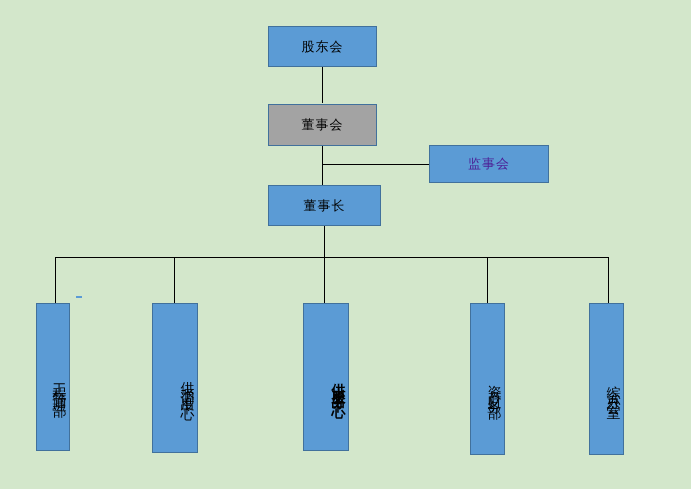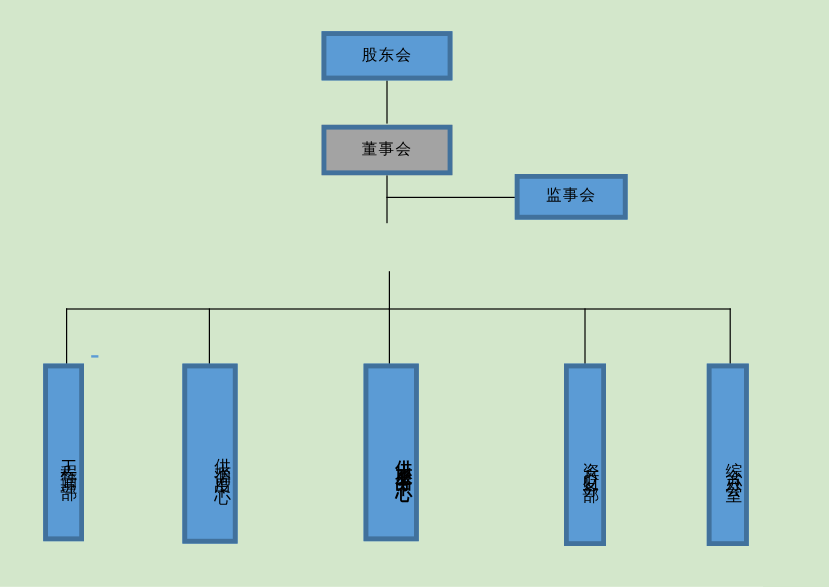--- a/index.html
+++ b/index.html
@@ -16,21 +16,21 @@
     height: 489px;
     background: #d3e7cb;
     overflow: hidden;
   }
 
   
   .node {
     position: absolute;
     box-sizing: border-box;
     background: #5b9bd5;
-    border: 4px solid #be185d;
+    border: 1px solid #be185d;
     color: #000000;
     display: flex;
     align-items: center;
     justify-content: center;
     font-family: "DejaVu Sans", sans-serif;
   }
 
   
   .node.horiz {
     font-size: 13px;
@@ -89,22 +89,23 @@
   <div class="vline" style="left: 324px; top: 257px; height: 47px; background: rgb(0, 0, 0);"></div>
   <div class="vline" style="left: 487px; top: 257px; height: 47px; background: rgb(0, 0, 0);"></div>
   <div class="vline" style="left: 608px; top: 257px; height: 47px; background: rgb(0, 0, 0);"></div>
 
   <div class="artifact" style="left:76px; top:296px; width:6px; height:2px;"></div>
 
   <div class="node horiz" style="left: 268px; top: 26px; width: 109px; height: 41px; background: rgb(91, 155, 213); border-color: rgb(65, 113, 156); color: rgb(0, 0, 0);">股东会</div>
 
   <div class="node horiz" style="left: 268px; top: 104px; width: 109px; height: 42px; background: #a3a3a3; border-color: rgb(65, 113, 156); color: rgb(0, 0, 0);">董事会</div>
 
-  <div class="node horiz" style="left: 429px; top: 145px; width: 94px; height: 38px; background: rgb(91, 155, 213); border-color: rgb(65, 113, 156); color: #000000;">监事会</div>
+  <div class="node horiz" style="left: 429px; top: 145px; width: 120px; height: 38px; background: rgb(91, 155, 213); border-color: rgb(65, 113, 156); color: #4c1d95;">监事会</div>
 
+  <div class="node horiz" style="left: 268px; top: 185px; width: 113px; height: 41px; background: rgb(91, 155, 213); border-color: rgb(65, 113, 156); color: rgb(0, 0, 0);">董事长</div>
 
   <div class="node vert" style="left: 36px; top: 303px; width: 34px; height: 148px; background: rgb(91, 155, 213); border-color: rgb(65, 113, 156); color: rgb(0, 0, 0);">工程管理部</div>
 
   <div class="node vert" style="left: 152px; top: 303px; width: 46px; height: 150px; background: rgb(91, 155, 213); border-color: rgb(65, 113, 156); color: rgb(0, 0, 0);">供水调度中心</div>
 
   <div class="node vert bold" style="left: 303px; top: 303px; width: 46px; height: 148px; background: rgb(91, 155, 213); border-color: rgb(65, 113, 156); color: rgb(0, 0, 0);">供水服务中心</div>
 
   <div class="node vert" style="left: 470px; top: 303px; width: 35px; height: 152px; background: rgb(91, 155, 213); border-color: rgb(65, 113, 156); color: rgb(0, 0, 0);">资产财务部</div>
 
   <div class="node vert" style="left: 589px; top: 303px; width: 35px; height: 152px; background: rgb(91, 155, 213); border-color: rgb(65, 113, 156); color: rgb(0, 0, 0);">综合办公室</div>

